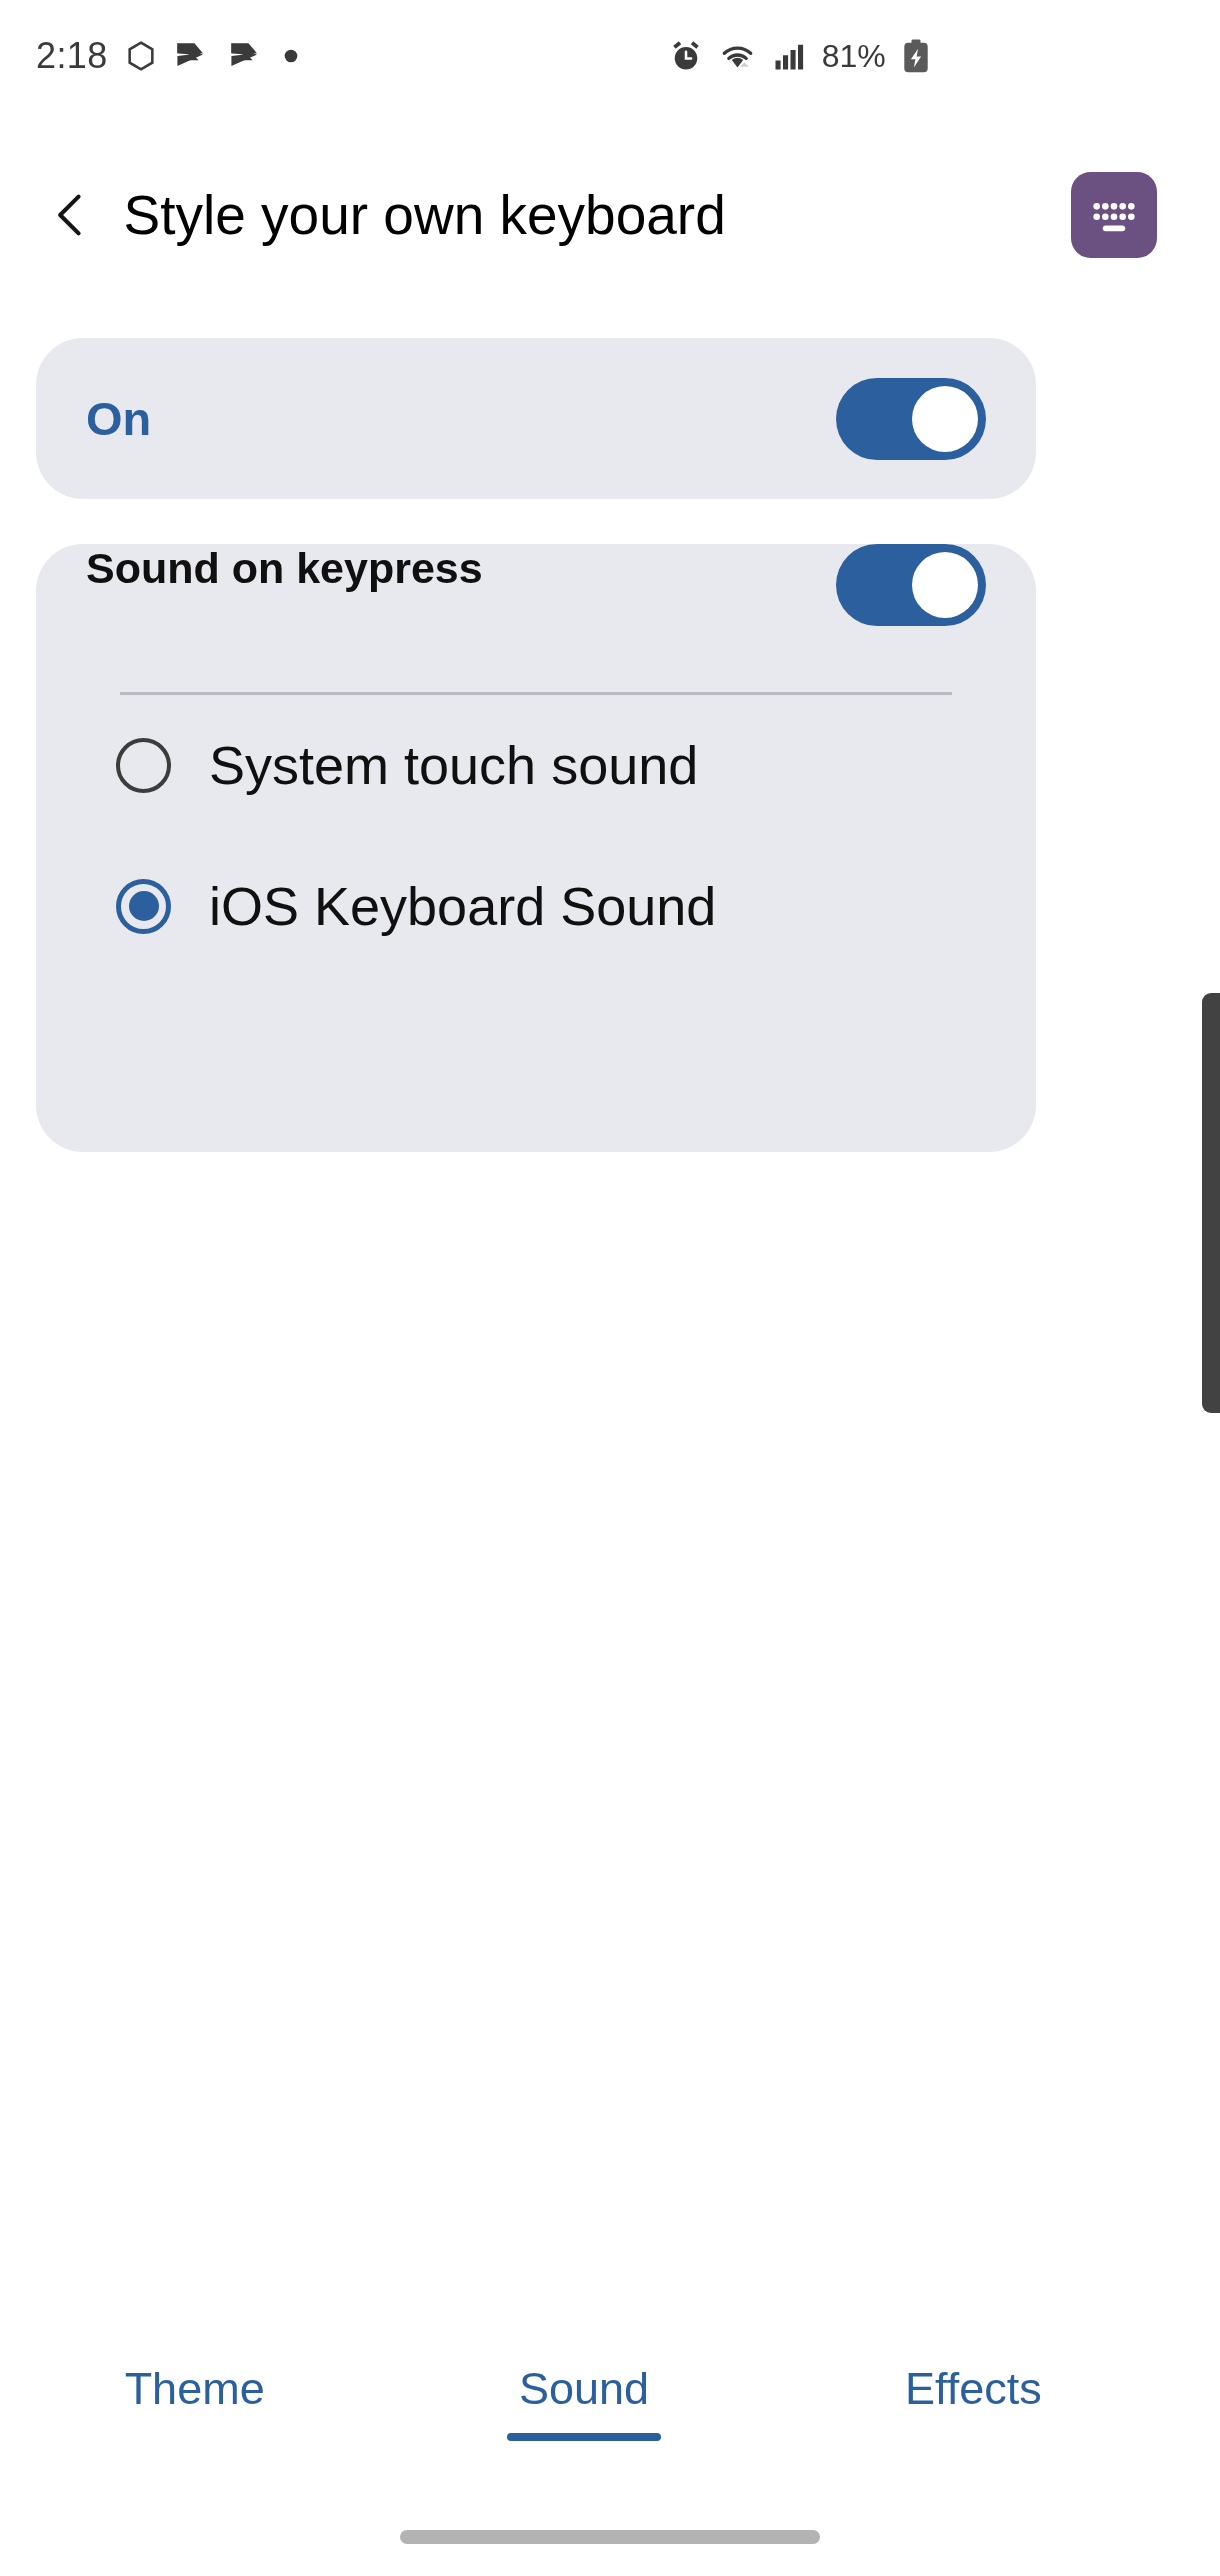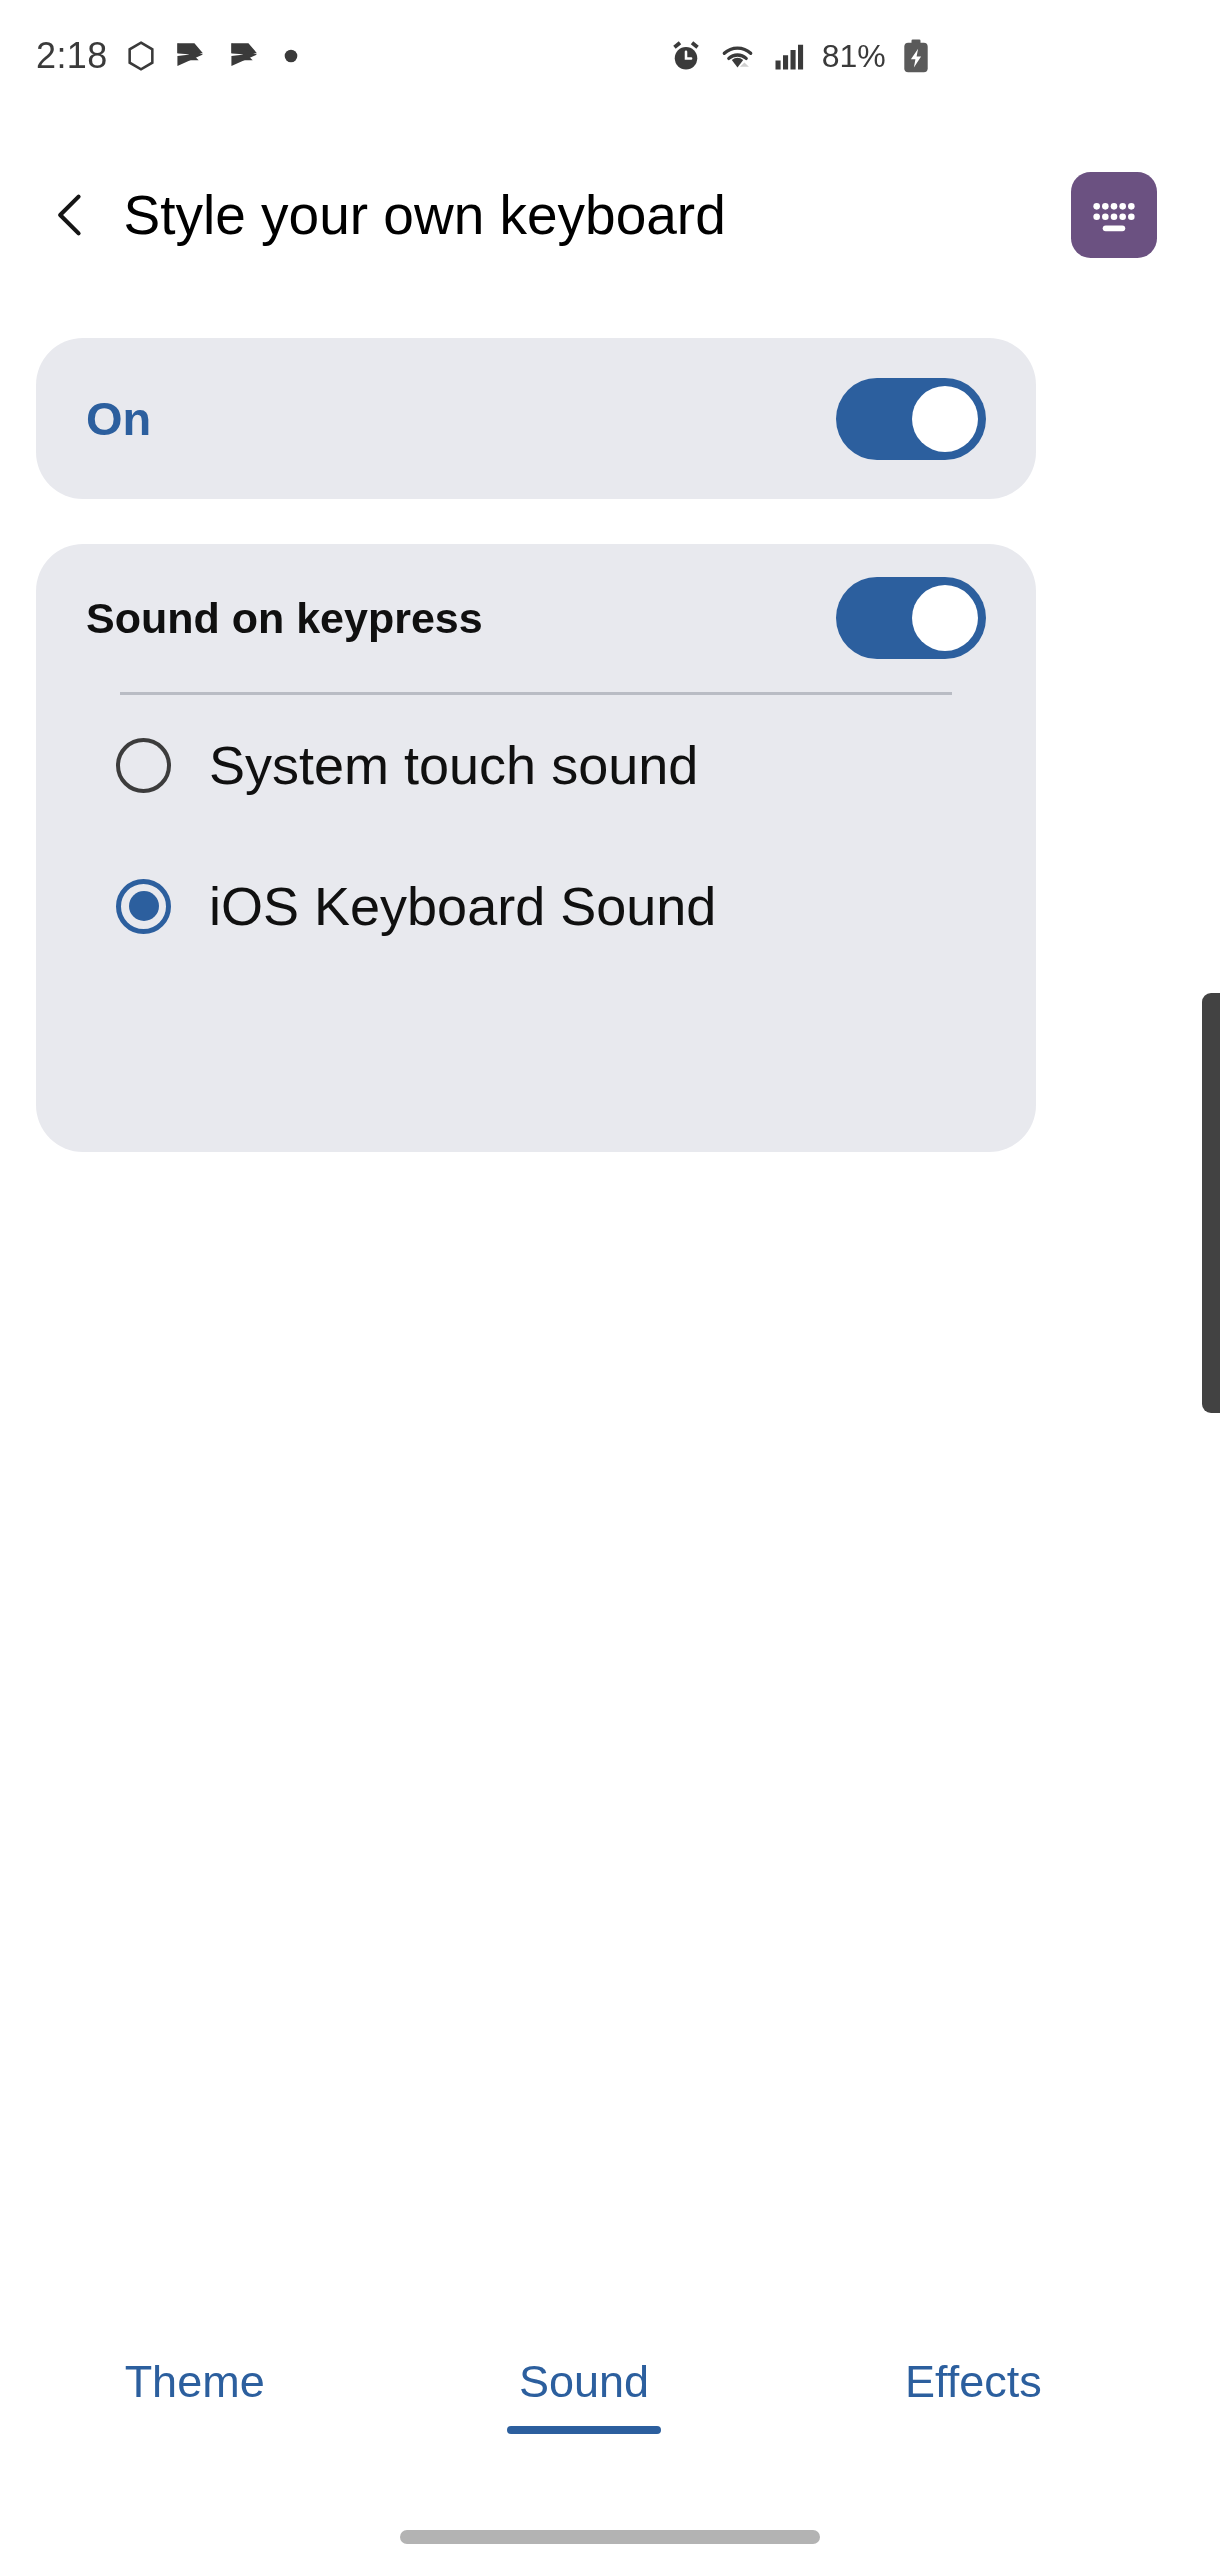--- a/index.html
+++ b/index.html
@@ -75,21 +75,21 @@
   }
   .on-label {
     font-size:47px; font-weight:bold; color:#2c5f9e;
   }
   .card-sound {
     top:544px; height:608px;
     padding:0 50px;
   }
   .sound-row {
     height:148px;
-    display:flex; align-items:center;
+    display:flex; 
   }
   .sound-title {
     font-size:43px; font-weight:bold; color:#101010;
   }
   .divider {
     height:2.7px; background:#b9bcc4;
     margin:0 34px;
   }
 
   
@@ -152,21 +152,21 @@
     position:absolute;
     right:0; top:993px;
     width:18px; height:420px;
     background:#424242;
     border-radius:9px 0 0 9px;
   }
 
   
   .tabbar {
     position:absolute;
-    left:0; bottom:85px;
+    left:0; bottom:78px;
     width:1168px; height:134px;
     display:flex; align-items:flex-start;
   }
   .tab {
     flex:1 1 0;
     display:flex; flex-direction:column;
     align-items:center;
   }
   .tab-label {
     font-size:45px; color:#2c5f9e;

